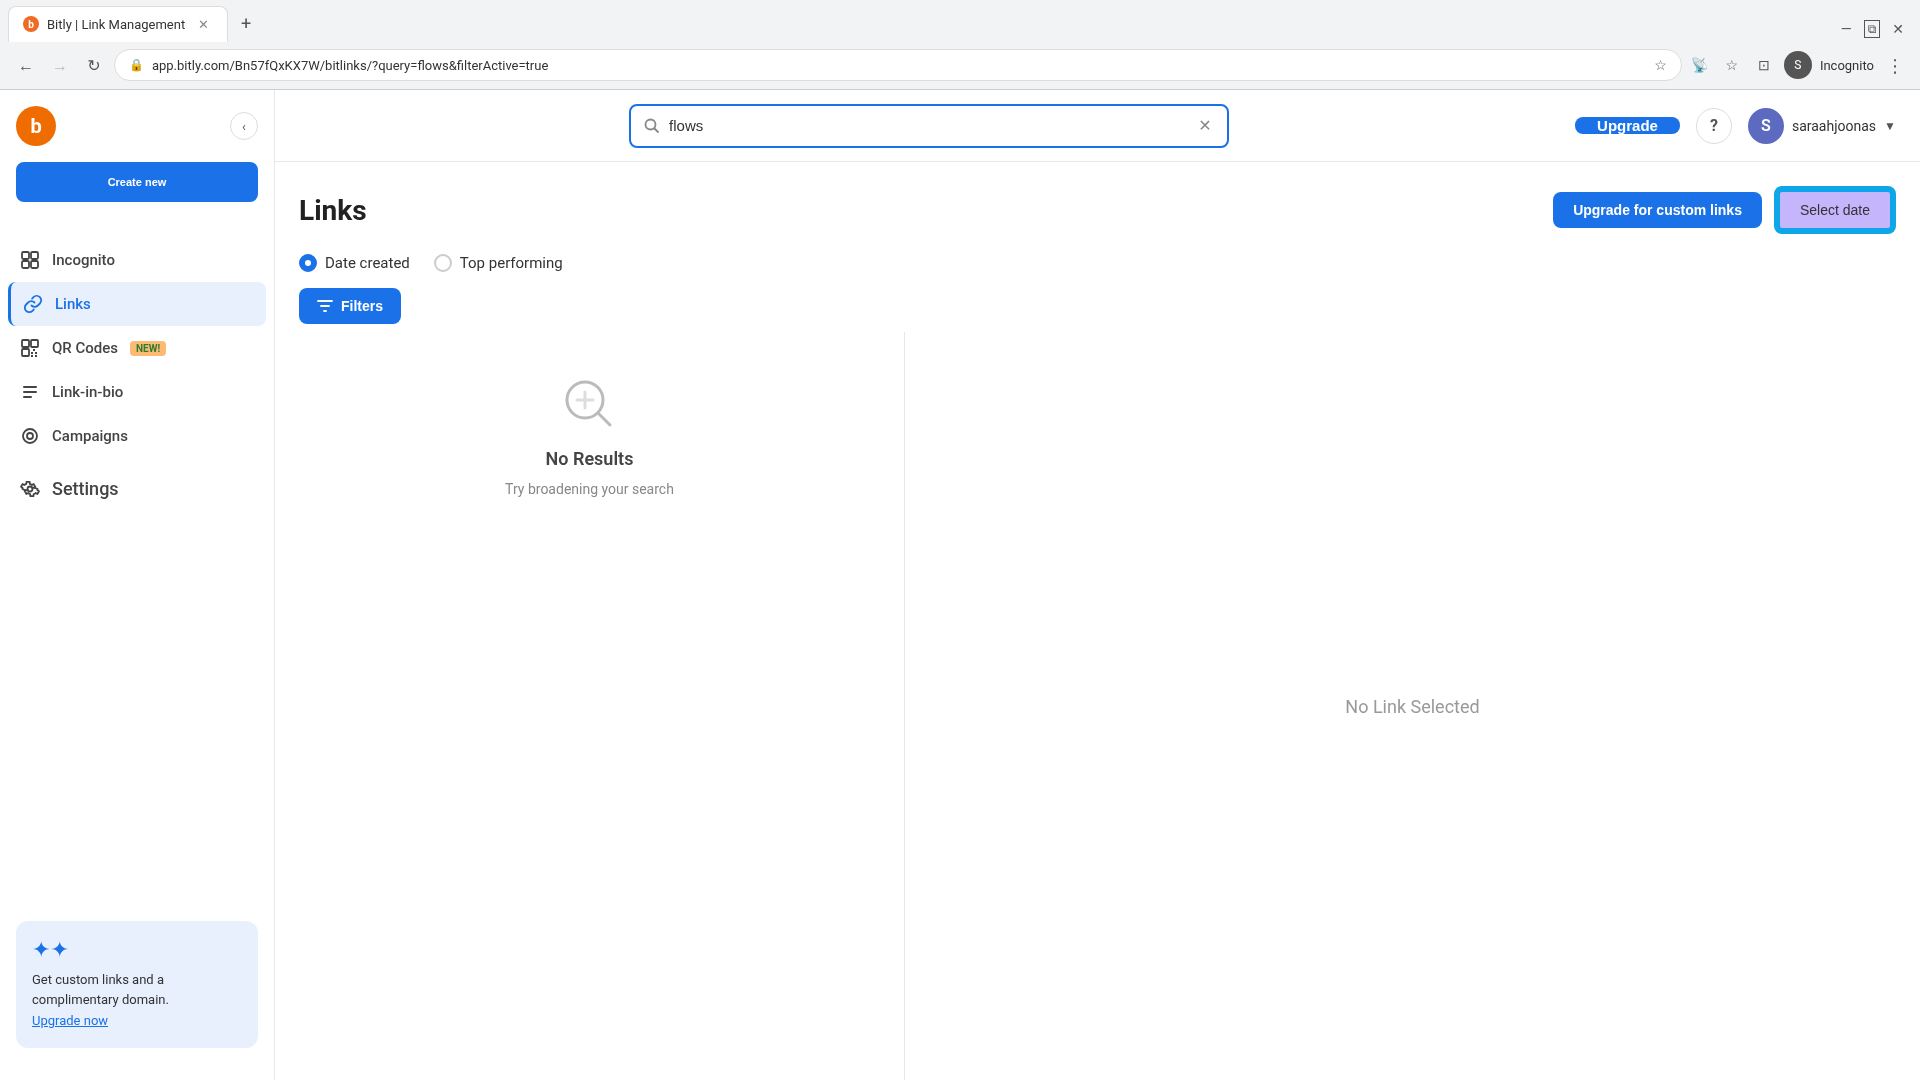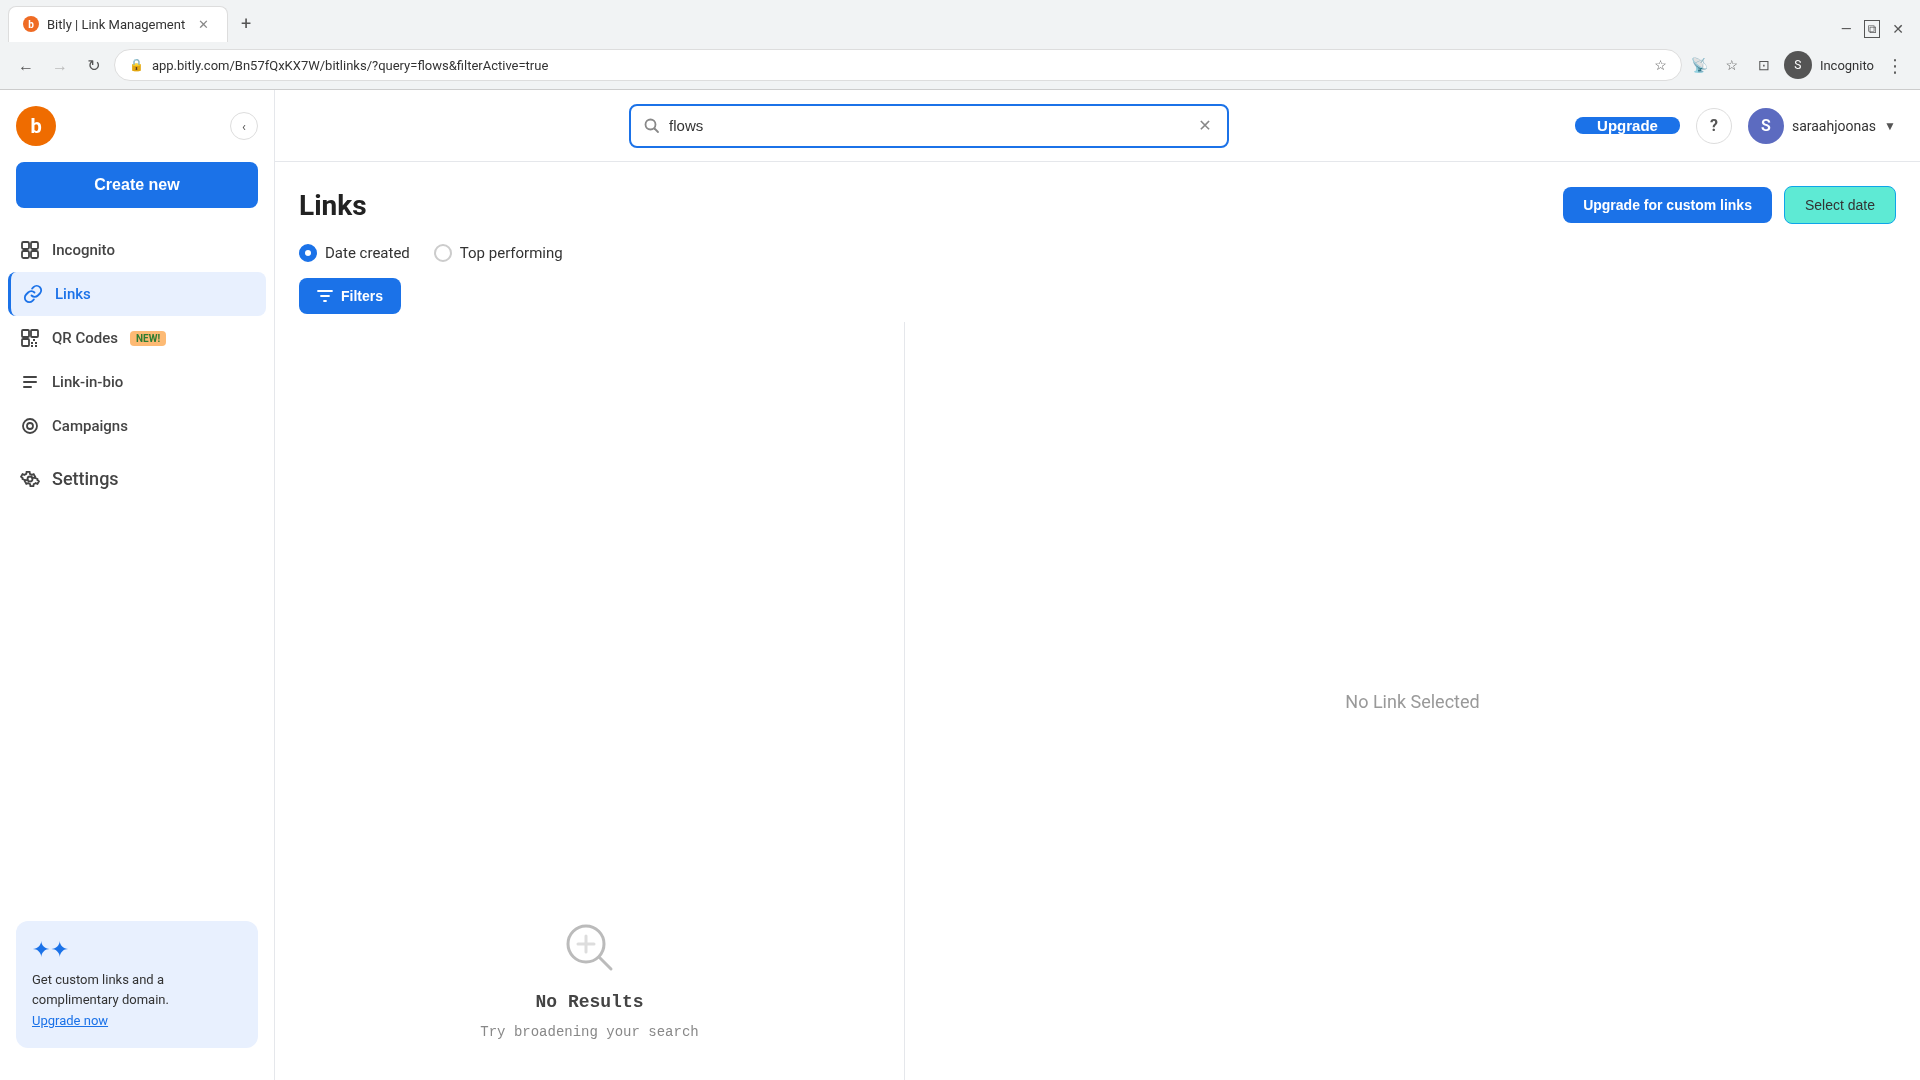--- a/index.html
+++ b/index.html
@@ -53,21 +53,21 @@
 
 <div style="display:flex; height:990px;">
 
   <div style="width:275px; background:#fff; border-right:1px solid #e5e7eb; display:flex; flex-direction:column; flex-shrink:0; padding:16px 0;">
 
     <div style="display:flex; align-items:center; justify-content:space-between; padding:0 16px 16px 16px;">
       <div style="width:40px;height:40px;background:#ef6c00;border-radius:50%;display:flex;align-items:center;justify-content:center;font-size:20px;font-weight:bold;color:#fff;">b</div>
       <div style="width:28px;height:28px;border-radius:50%;border:1px solid #ddd;display:flex;align-items:center;justify-content:center;cursor:pointer;color:#555;font-size:13px;">‹</div>
     </div>
 
-    <button style="margin:0 16px 20px 16px;background:#1b72e8;color:#fff;border:none;border-radius:8px;padding:14px 38px;font-size:16px;font-weight:600;cursor:pointer;">Create new</button>
+    <button style="margin:0 16px 36px 16px;background:#1b72e8;color:#fff;border:none;border-radius:8px;padding:14px 38px;font-size:11px;font-weight:600;cursor:pointer;">Create new</button>
 
     <div style="display:flex; flex-direction:column; flex:1; padding:0 8px;">
 
       <div style="display:flex;align-items:center;gap:12px;padding:12px 12px;border-radius:8px;cursor:pointer;font-size:15px;color:#444;font-weight:500;">
         <svg width="20" height="20" viewBox="0 0 20 20" fill="none">
             <rect x="2" y="2" width="7" height="7" rx="1.5" stroke="#444" stroke-width="1.8"></rect>
             <rect x="11" y="2" width="7" height="7" rx="1.5" stroke="#444" stroke-width="1.8"></rect>
             <rect x="2" y="11" width="7" height="7" rx="1.5" stroke="#444" stroke-width="1.8"></rect>
             <rect x="11" y="11" width="7" height="7" rx="1.5" stroke="#444" stroke-width="1.8"></rect>
           </svg>
@@ -159,21 +159,21 @@
         <span style="color:#555;font-size:12px;">▼</span>
       </div>
     </div>
 
     <div style="flex:1;display:flex;flex-direction:column;overflow:hidden;">
 
       <div style="display:flex;align-items:center;justify-content:space-between;padding:24px 24px 8px 24px;">
         <h1 style="font-size:28px;font-weight:700;color:#222;">Links</h1>
         <div style="display:flex;align-items:center;gap:12px;">
           <button style="background:#1b72e8;color:#fff;border:none;border-radius:8px;padding:10px 20px;font-size:14px;font-weight:600;cursor:pointer;">Upgrade for custom links</button>
-          <button style="background:#5eead4;color:#333;border:1px solid #0ea5e9;border-radius:8px;padding:10px 20px;font-size:14px;cursor:pointer;">Select date</button>
+          <button style="background:#c4b5fd;color:#333;border:6px solid #0ea5e9;border-radius:8px;padding:10px 20px;font-size:14px;cursor:pointer;">Select date</button>
         </div>
       </div>
 
       <div style="display:flex;align-items:center;gap:24px;padding:12px 24px 8px 24px;">
 
         <label style="display:flex;align-items:center;gap:8px;cursor:pointer;font-size:15px;color:#333;">
           <div style="width:18px;height:18px;border-radius:50%;border:2px solid #1b72e8;background:#1b72e8;display:flex;align-items:center;justify-content:center;flex-shrink:0;">
             <div style="width:6px;height:6px;background:#fff;border-radius:50%;"></div>
           </div>
           <span>Date created</span>
@@ -190,21 +190,21 @@
         <button style="display:flex;align-items:center;gap:8px;background:#1b72e8;color:#fff;border:none;border-radius:8px;padding:10px 18px;font-size:14px;font-weight:600;cursor:pointer;">
           <svg width="16" height="16" viewBox="0 0 16 16" fill="none">
               <path d="M1 3h14M4 8h8M7 13h2" stroke="white" stroke-width="1.8" stroke-linecap="round"></path>
             </svg>
           <span>Filters</span>
         </button>
       </div>
 
       <div style="flex:1;display:flex;overflow:hidden;">
 
-        <div style="width:630px;border-right:1px solid #e5e7eb;display:flex;flex-direction:column;align-items:center;justify-content:flex-end;font-family:Liberation Mono, monospace;">
+        <div style="width:630px;border-right:1px solid #e5e7eb;display:flex;flex-direction:column;align-items:center;justify-content:flex-start;">
           <div style="display:flex;flex-direction:column;align-items:center;gap:12px;padding:40px;">
             <svg width="64" height="64" viewBox="0 0 64 64" fill="none">
               <circle cx="28" cy="28" r="18" stroke="#bbb" stroke-width="3"></circle>
               <path d="M41 41l12 12" stroke="#bbb" stroke-width="3" stroke-linecap="round"></path>
               <path d="M20 28h16M28 20v16" stroke="#ddd" stroke-width="3" stroke-linecap="round"></path>
             </svg>
             <div style="font-size:18px;font-weight:600;color:#444;">No Results</div>
             <div style="font-size:14px;color:#888;">Try broadening your search</div>
           </div>
         </div>

